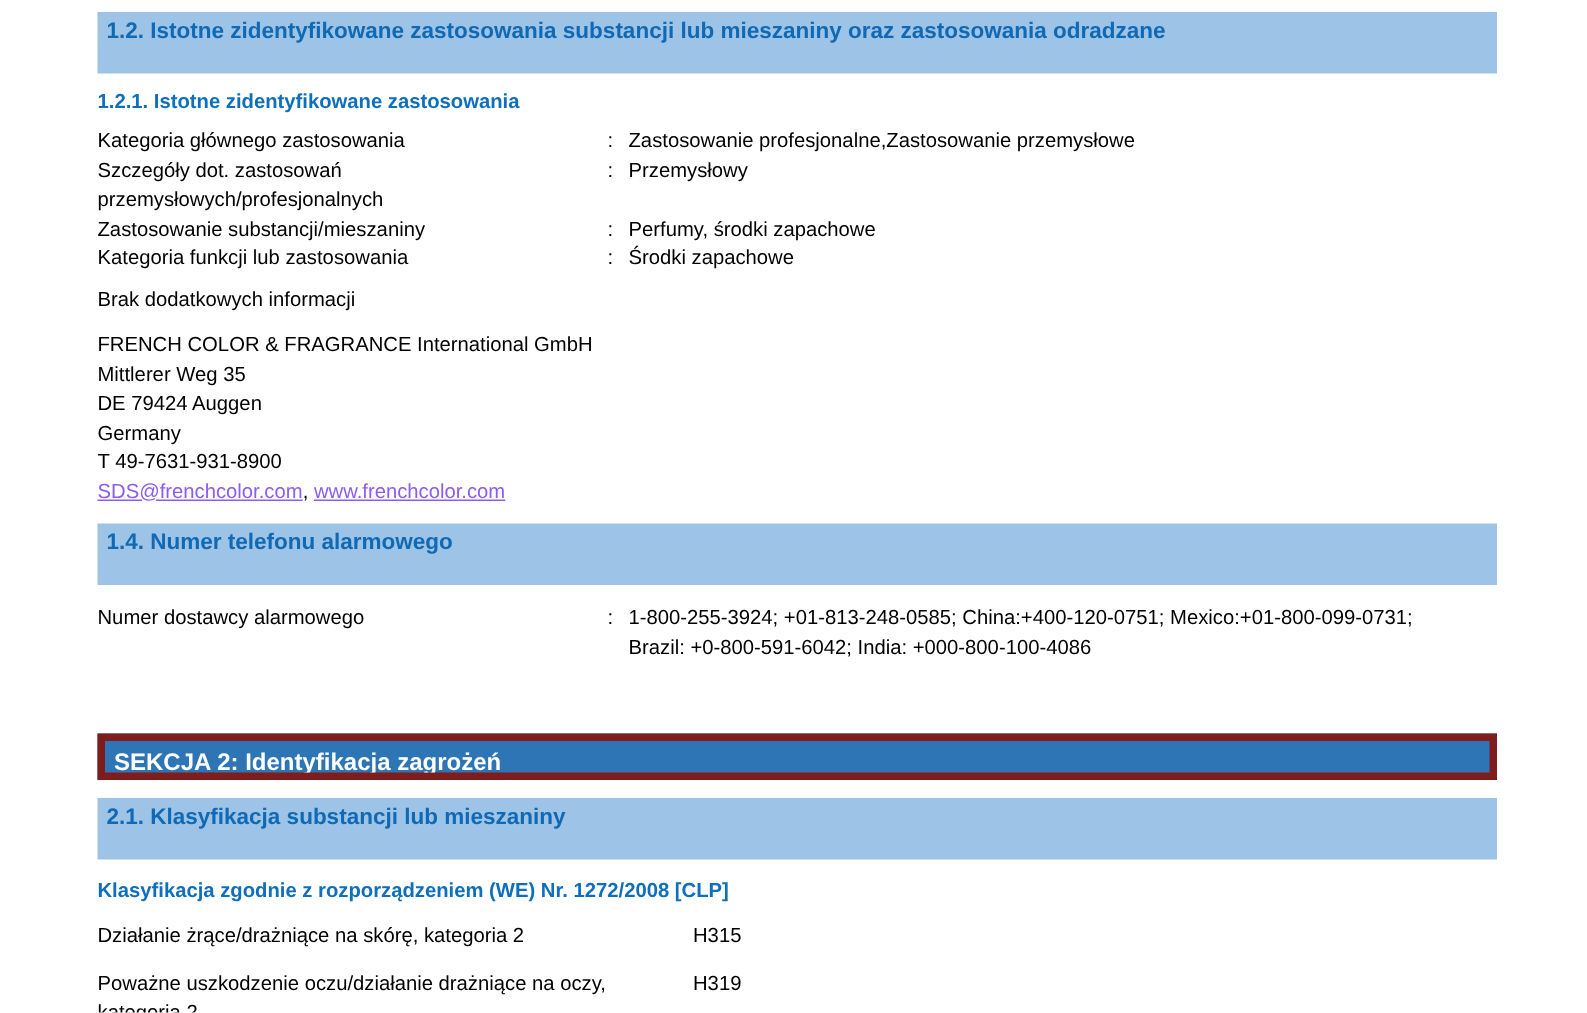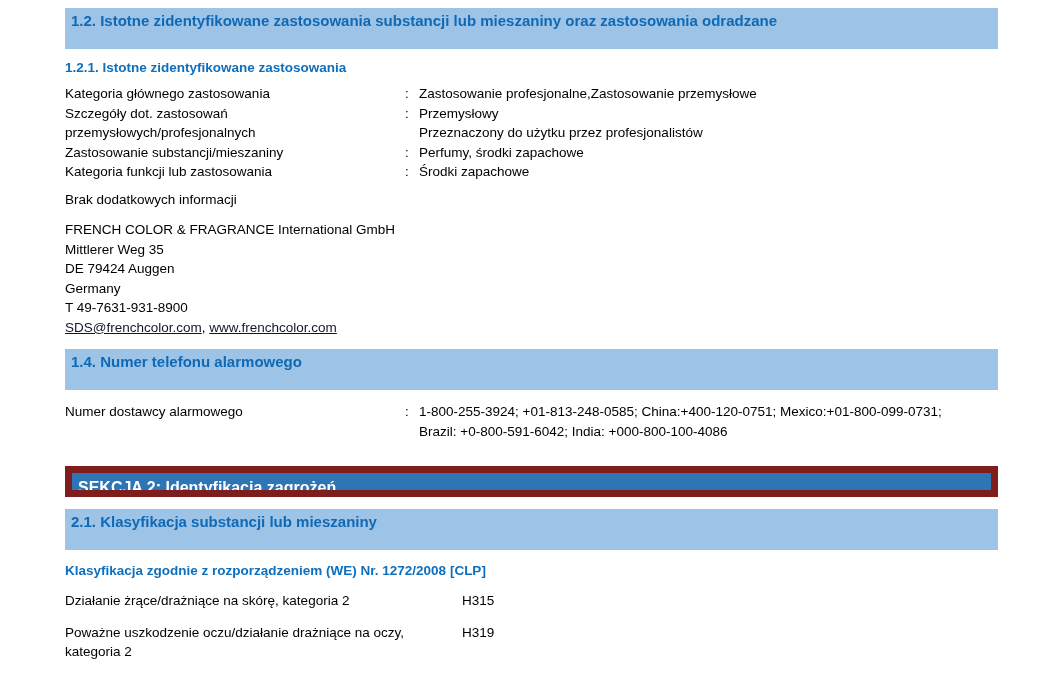--- a/index.html
+++ b/index.html
@@ -25,24 +25,24 @@
     font-weight: bold;
     line-height: 25px;
     padding-left: 6px;
     white-space: nowrap;
     overflow: hidden;
   }
   .section-bar.first { margin-top: 8px; }
   .section-bar.mt16 { margin-top: 16px; }
   
   .main-section-bar {
-    margin-top: 25px;
+    margin-top: 48px;
     height: 31px;
     background: #2e75b6;
-    border: 7px solid #7f1d1d;
+    border: 5px solid #7f1d1d;
     color: #ffffff;
     font-size: 16px;
     font-weight: bold;
     line-height: 29px;
     padding-left: 6px;
     white-space: nowrap;
     overflow: hidden;
   }
   
   .sub-heading {
@@ -67,21 +67,21 @@
     font-size: 13.5px;
     line-height: 19.5px;
   }
   .kv-label { width: 340px; flex: 0 0 340px; }
   .kv-colon { width: 14px; flex: 0 0 14px; }
   .kv-value { flex: 1; }
   
   .supplier-block { margin-top: 11px; }
   .supplier-block .line { font-size: 13.5px; line-height: 19.5px; }
   a.doc-link, .doc-link {
-    color: #0f172a;
+    color: #8b5cf6;
     text-decoration: underline;
     cursor: pointer;
   }
   .phone-block { margin-top: 12px; }
   
   .cls-block { margin-top: 11px; }
   .cls-row {
     display: flex;
     align-items: flex-start;
     font-size: 13.5px;
@@ -104,21 +104,20 @@
     <div class="kv-row">
       <div class="kv-label">Kategoria głównego zastosowania</div>
       <div class="kv-colon">:</div>
       <div class="kv-value">Zastosowanie profesjonalne,Zastosowanie przemysłowe</div>
     </div>
     <div class="kv-row">
       <div class="kv-label">Szczegóły dot. zastosowań przemysłowych/profesjonalnych</div>
       <div class="kv-colon">:</div>
       <div class="kv-value">
         <div>Przemysłowy</div>
-        <div>Przeznaczony do użytku przez profesjonalistów</div>
       </div>
     </div>
     <div class="kv-row">
       <div class="kv-label">Zastosowanie substancji/mieszaniny</div>
       <div class="kv-colon">:</div>
       <div class="kv-value">Perfumy, środki zapachowe</div>
     </div>
     <div class="kv-row">
       <div class="kv-label">Kategoria funkcji lub zastosowania</div>
       <div class="kv-colon">:</div>

